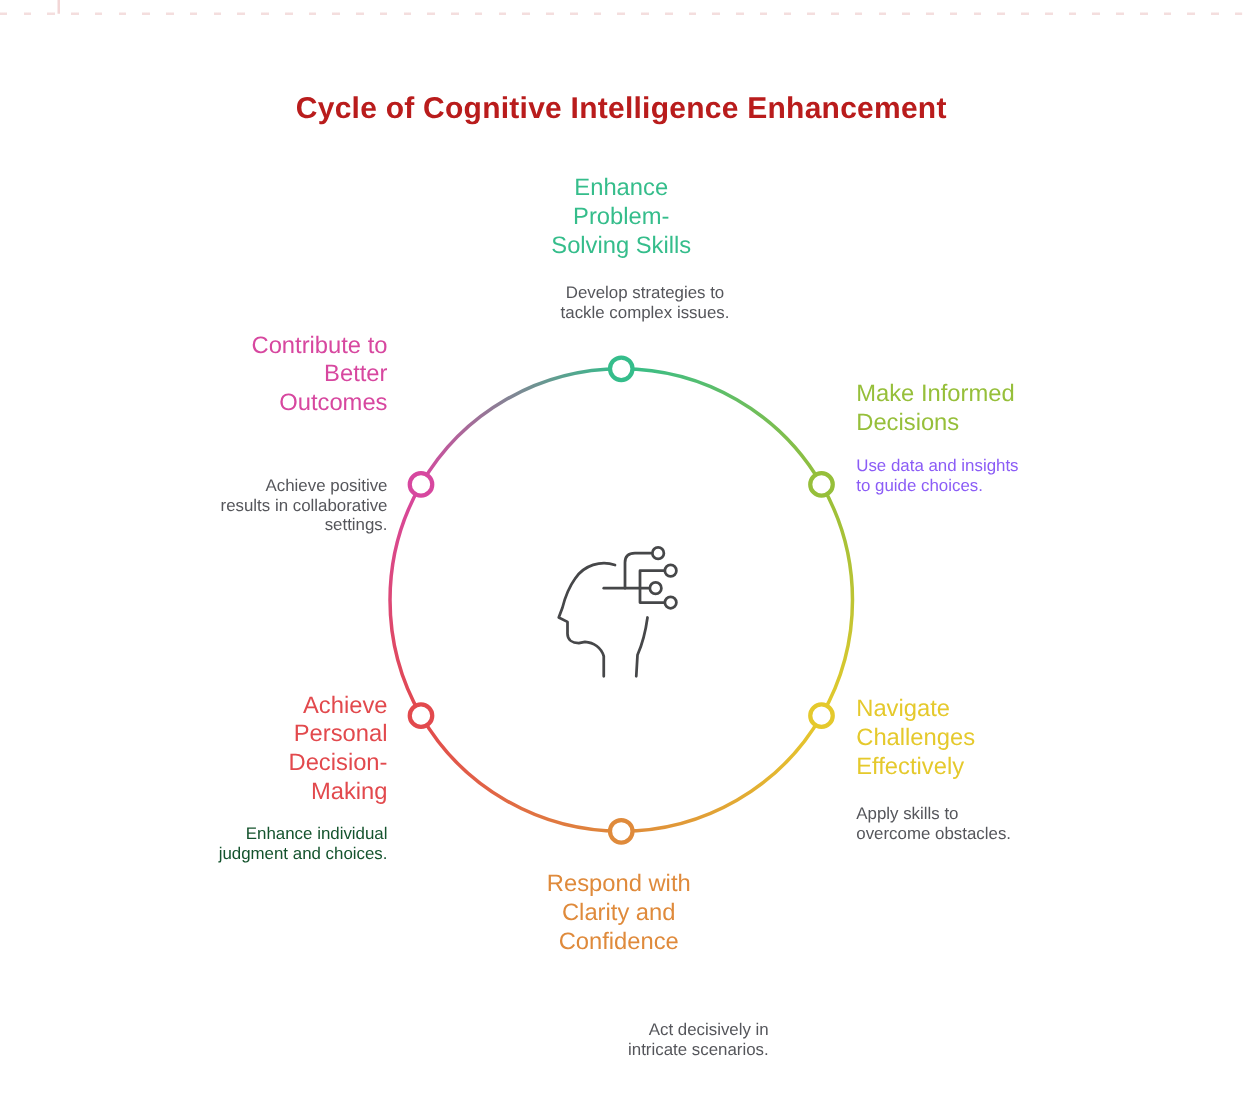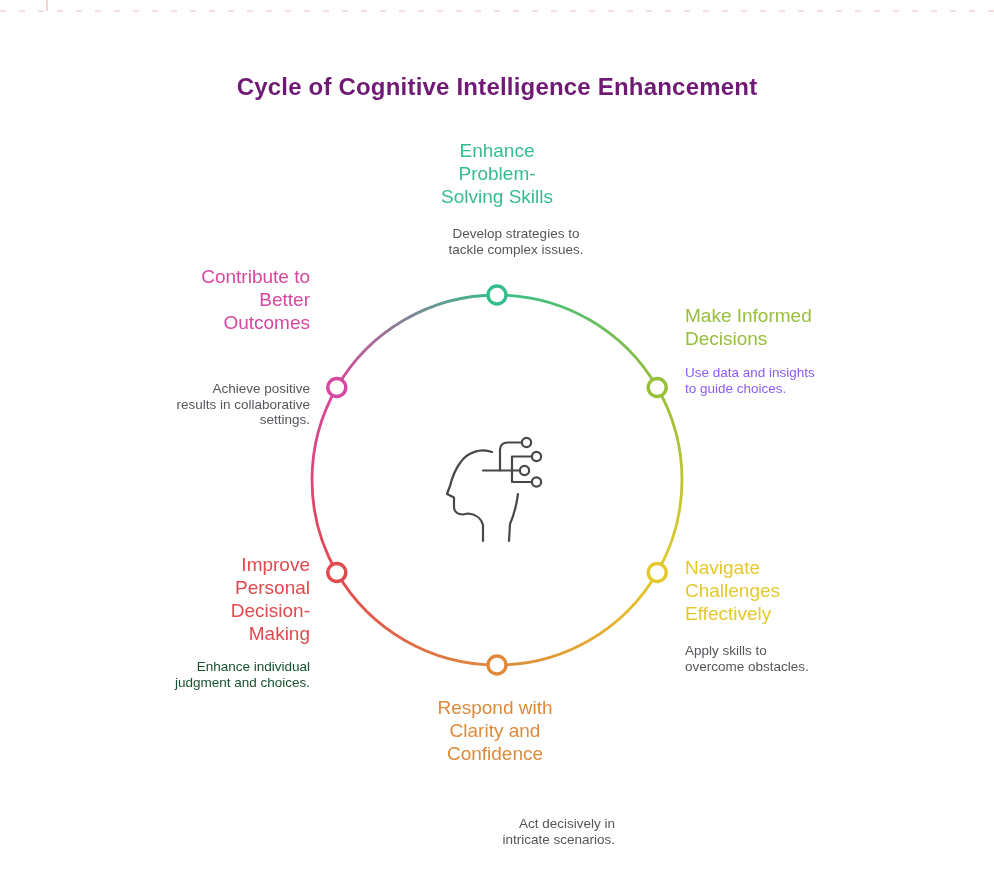--- a/index.html
+++ b/index.html
@@ -48,21 +48,21 @@
   .desc-ul     {right:684px;top:350px;width:240px;text-align:right;margin-top:31px;}
 </style>
 </head>
 <body>
 
 <div class="canvas">
 
   <div class="edge-dashes"></div>
   <div class="edge-tick"></div>
 
-  <h1 class="page-title" style="color: #701a75;">Cycle of Cognitive Intelligence Enhancement</h1>
+  <h1 class="page-title" style="color: #b91c1c;">Cycle of Cognitive Intelligence Enhancement</h1>
 
   <svg class="ring-svg" width="994" height="880" viewBox="0 0 994 880">
     <defs>
       <linearGradient id="g1" gradientUnits="userSpaceOnUse" x1="497" y1="295" x2="657" y2="388">
         <stop offset="0" stop-color="#35bd8b"></stop>
         <stop offset="1" stop-color="#96bf3a"></stop>
       </linearGradient>
       <linearGradient id="g2" gradientUnits="userSpaceOnUse" x1="657" y1="388" x2="657" y2="573">
         <stop offset="0" stop-color="#96bf3a"></stop>
         <stop offset="1" stop-color="#e5c92c"></stop>
@@ -132,21 +132,21 @@
 Effectively</div>
   <div class="node-desc desc-lr" style="color: rgb(85, 86, 91);">Apply skills to
 overcome obstacles.</div>
 
   <div class="node-label label-bottom" style="color: rgb(223, 138, 59);">Respond with
 Clarity and
 Confidence</div>
   <div class="node-desc desc-bottom" style="color: rgb(85, 86, 91);">Act decisively in
 intricate scenarios.</div>
 
-  <div class="node-label label-ll" style="color: rgb(226, 73, 77);">Improve
+  <div class="node-label label-ll" style="color: rgb(226, 73, 77);">Achieve
 Personal
 Decision-
 Making</div>
   <div class="node-desc desc-ll" style="color: #14532d;">Enhance individual
 judgment and choices.</div>
 
   <div class="node-label label-ul" style="color: rgb(215, 71, 159);">Contribute to
 Better
 Outcomes</div>
   <div class="node-desc desc-ul" style="color: rgb(85, 86, 91);">Achieve positive

